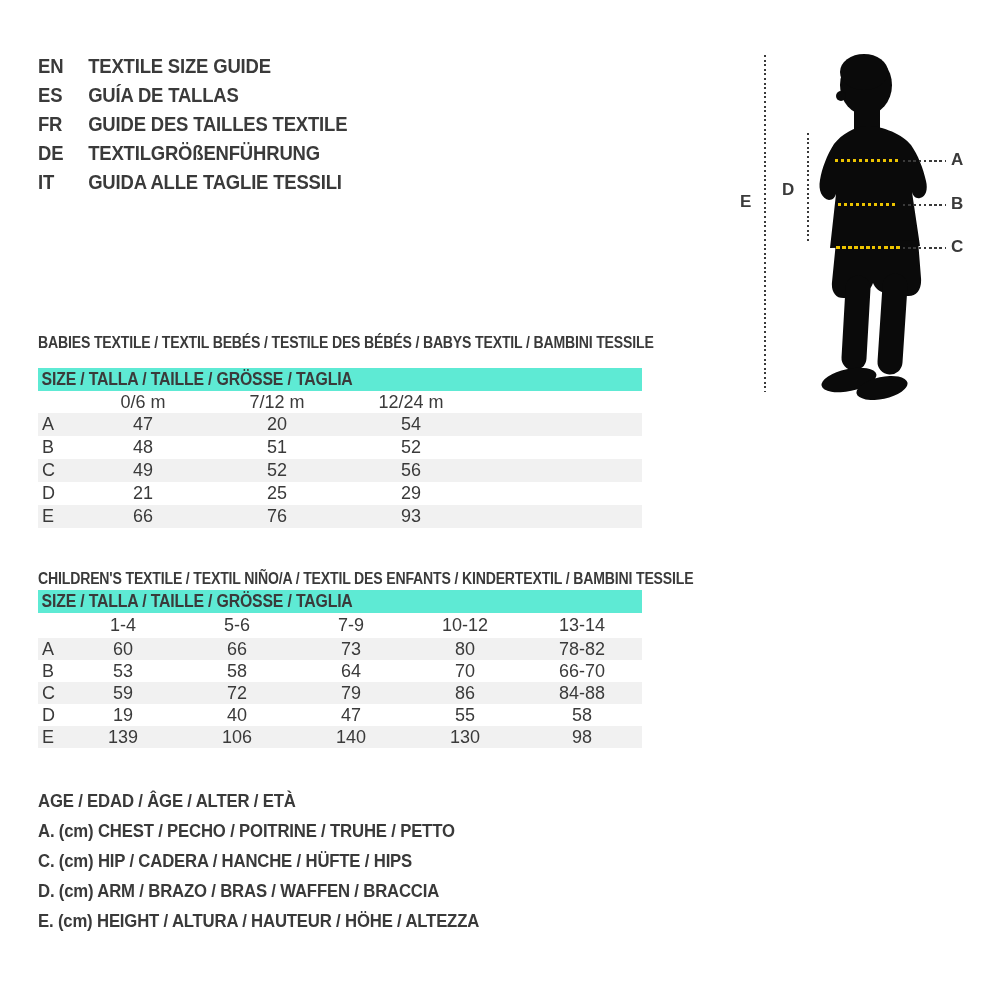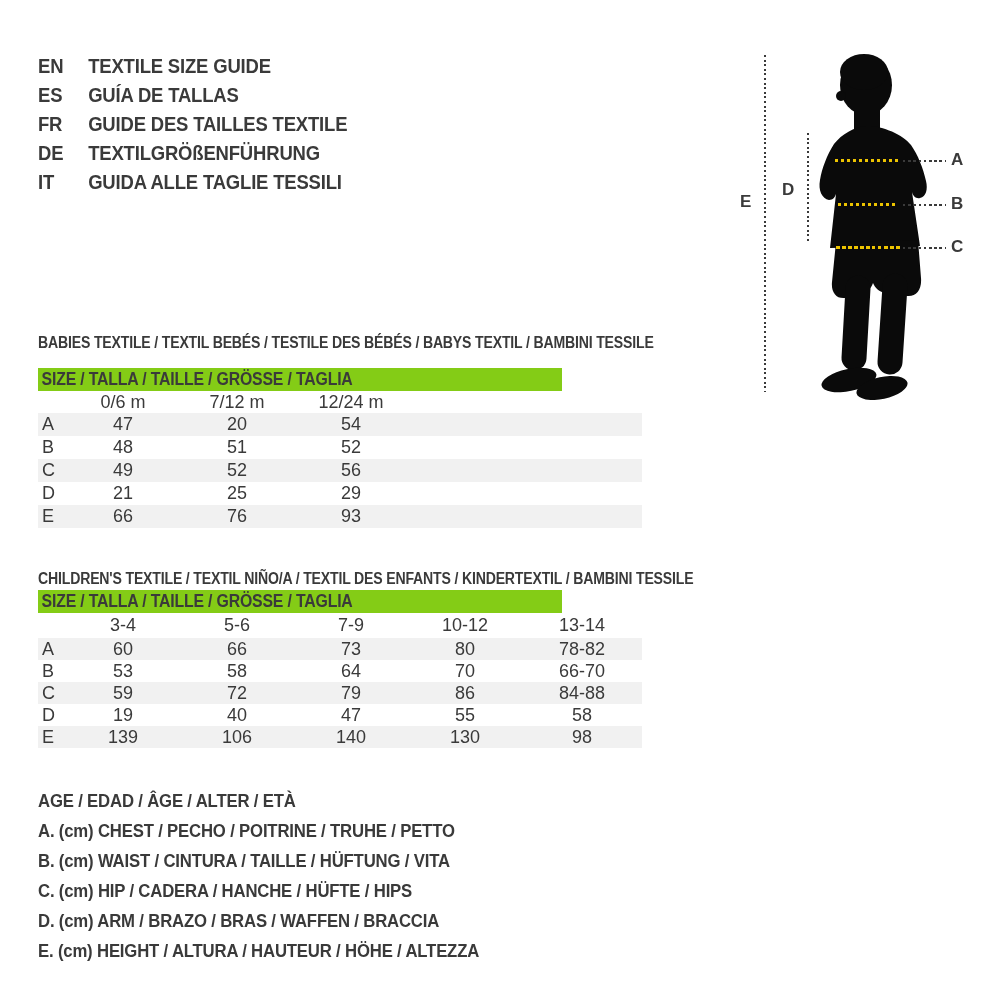--- a/index.html
+++ b/index.html
@@ -19,25 +19,25 @@
   .vdots{position:absolute;width:2px;
     background-image:repeating-linear-gradient(to bottom,#3a3a3a 0px,#3a3a3a 2px,transparent 2px,transparent 4.6px);}
   .ydots{position:absolute;height:3px;
     background-image:repeating-linear-gradient(to right,#edc400 0px,#edc400 3.5px,transparent 3.5px,transparent 6px);}
   .bdots{position:absolute;height:2px;
     background-image:repeating-linear-gradient(to right,#3a3a3a 0px,#3a3a3a 2.5px,transparent 2.5px,transparent 5.2px);}
   .mlabel{position:absolute;font-size:17px;font-weight:700;line-height:22px;}
 
   
   .sec-title{position:absolute;left:38px;font-size:16px;font-weight:700;line-height:19px;}
-  .size-bar{position:absolute;left:38px;width:524px;height:23px;background:#84cc16;
+  .size-bar{position:absolute;left:38px;width:604px;height:23px;background:#5eead4;
     font-size:18px;font-weight:700;line-height:23px;}
   .size-bar .cond{padding-left:4px;}
   .trow{position:absolute;left:38px;width:604px;display:grid;font-size:18px;}
-  .trow.b3{grid-template-columns:28px 114px 114px 114px auto;}
+  .trow.b3{grid-template-columns:28px 114px 114px 114px auto;gap:20px;}
   .trow.b5{grid-template-columns:28px 114px 114px 114px 114px auto;}
   .stripe{background:#f1f1f1;}
   .tlabel{padding-left:4px;text-align:left;}
   .tcell{text-align:center;}
 
   
   .legend{position:absolute;left:38px;top:786px;font-size:19px;font-weight:700;}
   .legend-line{height:30px;line-height:30px;}
 </style>
 </head>
@@ -148,21 +148,21 @@
   </div>
 
   <div class="sec-title" style="top:569px;">
     <span class="cond">CHILDREN'S TEXTILE / TEXTIL NIÑO/A / TEXTIL DES ENFANTS / KINDERTEXTIL / BAMBINI TESSILE</span>
   </div>
   <div class="size-bar" style="top:590px;">
     <span class="cond">SIZE / TALLA / TAILLE / GRÖSSE / TAGLIA</span>
   </div>
   <div class="trow b5" style="top:613px;height:25px;line-height:25px;">
     <span class="tlabel"></span>
-    <span class="tcell">3-4</span>
+    <span class="tcell">1-4</span>
     <span class="tcell">5-6</span>
     <span class="tcell">7-9</span>
     <span class="tcell">10-12</span>
     <span class="tcell">13-14</span>
   </div>
   <div class="trow b5 stripe" style="top:638px;height:22px;line-height:22px;">
     <span class="tlabel">A</span>
     <span class="tcell">60</span>
     <span class="tcell">66</span>
     <span class="tcell">73</span>
@@ -198,19 +198,18 @@
     <span class="tcell">139</span>
     <span class="tcell">106</span>
     <span class="tcell">140</span>
     <span class="tcell">130</span>
     <span class="tcell">98</span>
   </div>
 
   <div class="legend">
     <div class="legend-line"><span class="cond">AGE / EDAD / ÂGE / ALTER / ETÀ</span></div>
     <div class="legend-line"><span class="cond">A. (cm) CHEST / PECHO / POITRINE / TRUHE / PETTO</span></div>
-    <div class="legend-line"><span class="cond">B. (cm) WAIST / CINTURA / TAILLE / HÜFTUNG / VITA</span></div>
     <div class="legend-line"><span class="cond">C. (cm) HIP / CADERA / HANCHE / HÜFTE / HIPS</span></div>
     <div class="legend-line"><span class="cond">D. (cm) ARM / BRAZO / BRAS / WAFFEN / BRACCIA</span></div>
     <div class="legend-line"><span class="cond">E. (cm) HEIGHT / ALTURA / HAUTEUR / HÖHE / ALTEZZA</span></div>
   </div>
 
 </div>
 
 </body></html>

